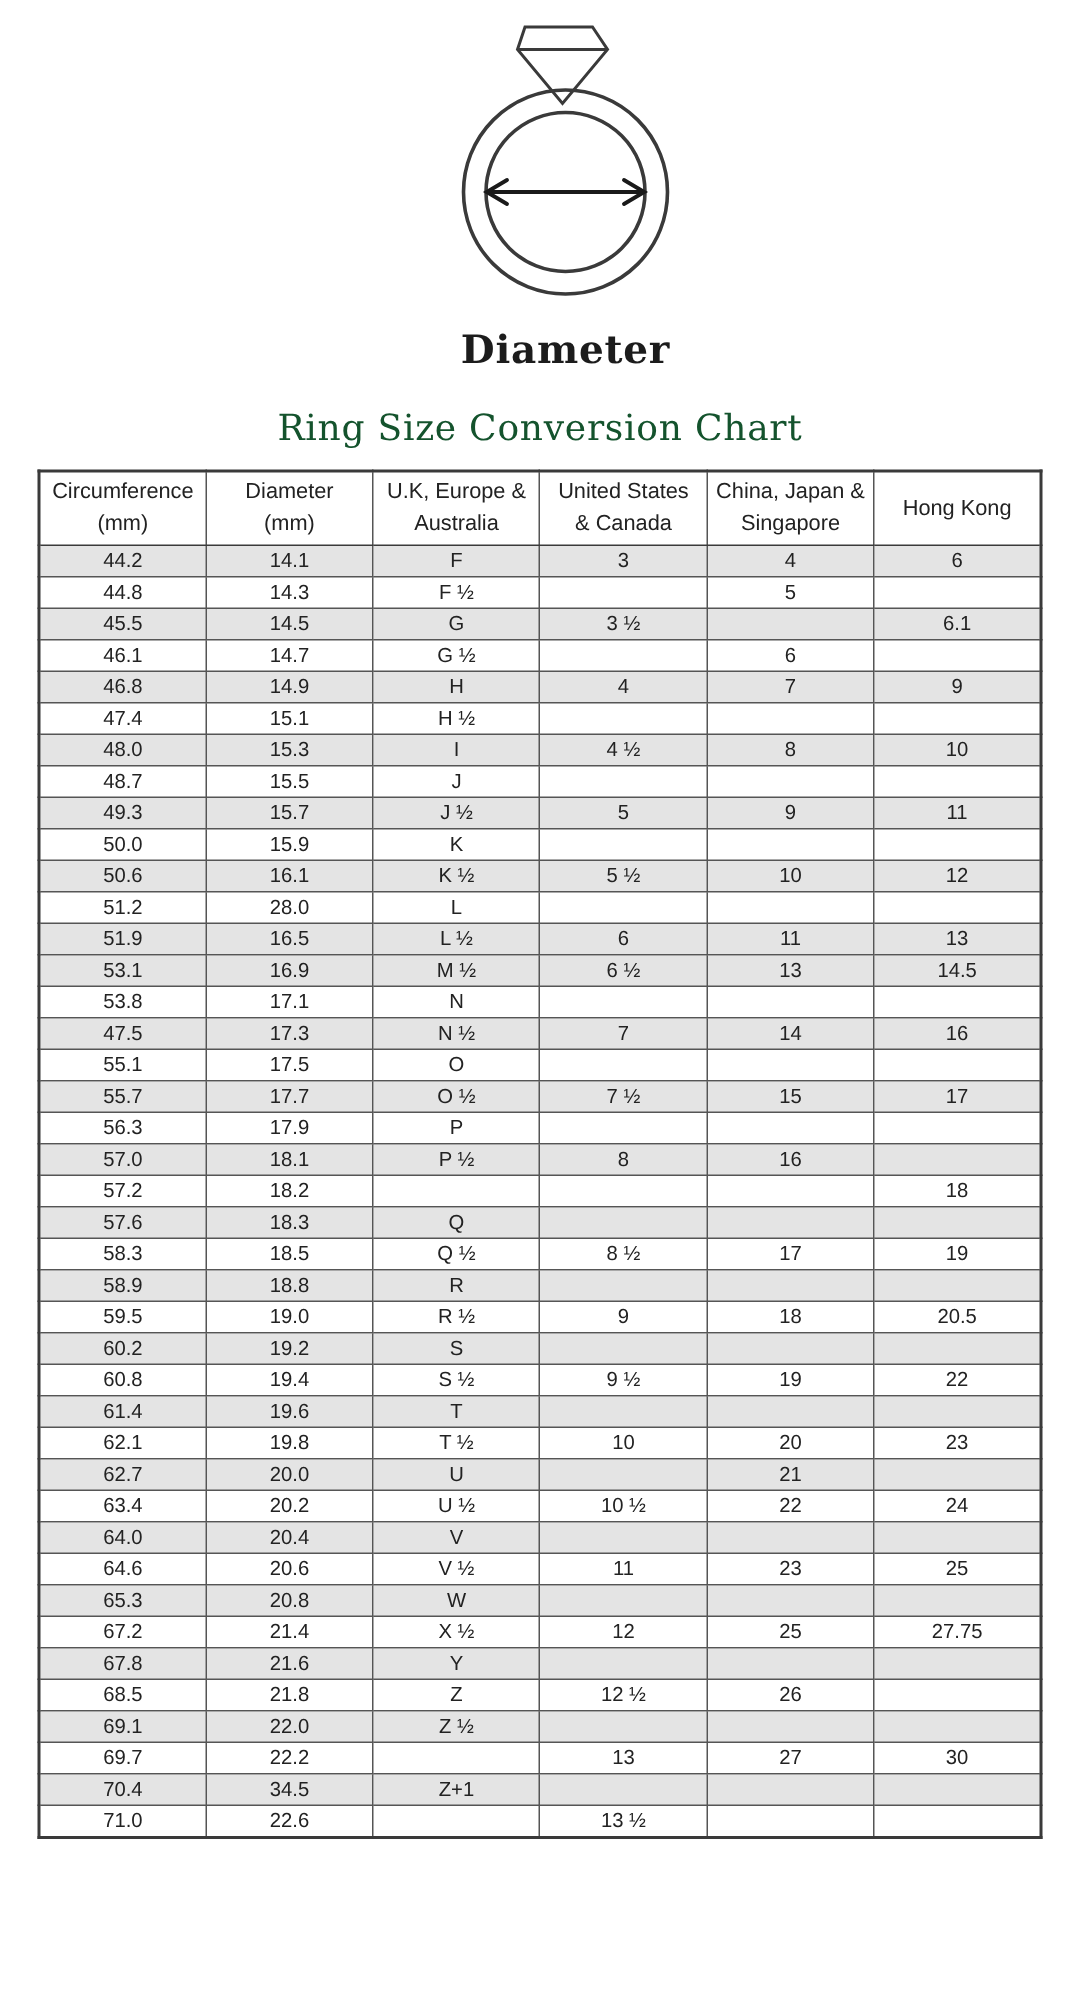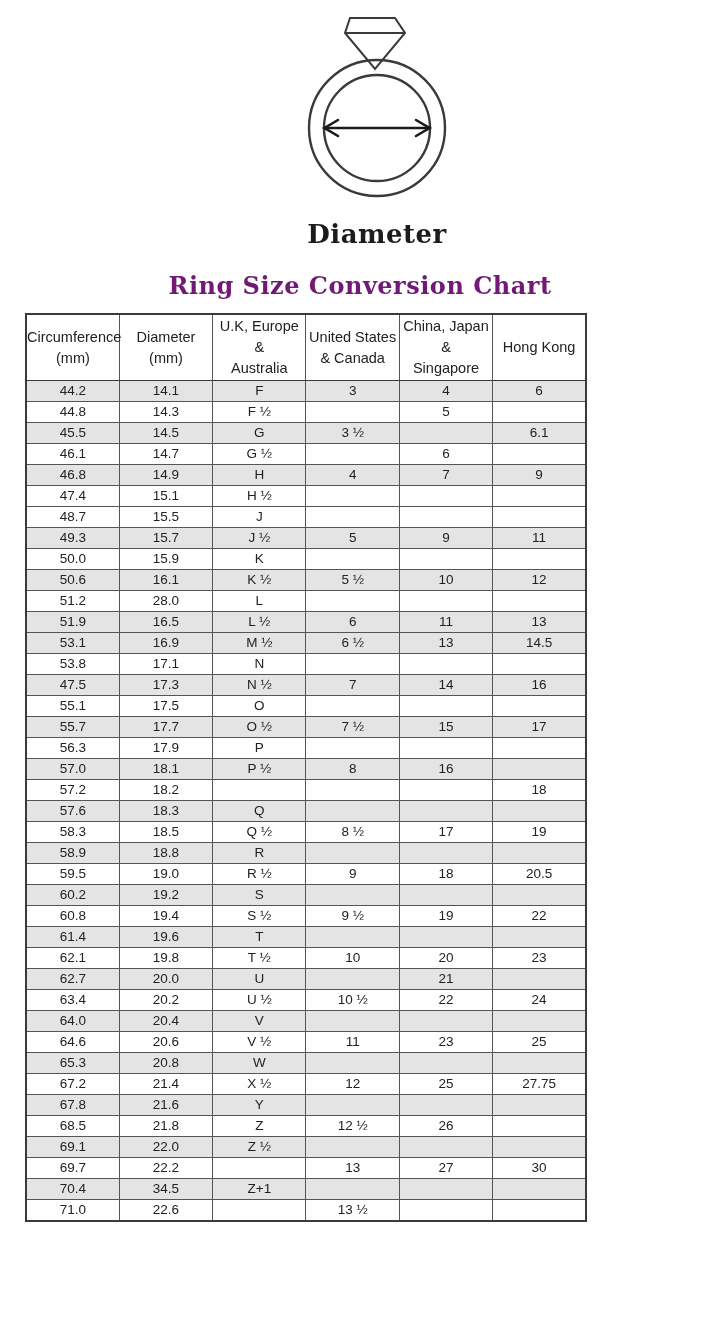--- a/index.html
+++ b/index.html
@@ -31,30 +31,30 @@
     color: #1c1c1c;
   }
   .chart-title {
     position: absolute;
     left: 0;
     top: 271px;
     width: 720px;
     margin: 0;
     text-align: center;
     font-family: "DejaVu Serif", serif;
-    font-weight: 700;
+    font-weight: 400;
     font-size: 24px;
     letter-spacing: 0.5px;
-    color: #701a75;
+    color: #14532d;
   }
   table.conversion-table {
     position: absolute;
     left: 25px;
     top: 313px;
-    width: 562px;
+    width: 670px;
     border-collapse: collapse;
     table-layout: fixed;
     border: 2px solid #3a3a3a;
   }
   .conversion-table th, .conversion-table td {
     border: 1px solid #555555;
     text-align: center;
     color: #222222;
   }
   .conversion-table th {
@@ -174,20 +174,28 @@
           <td>9</td>
         </tr>
         <tr>
           <td>47.4</td>
           <td>15.1</td>
           <td>H ½</td>
           <td></td>
           <td></td>
           <td></td>
         </tr>
+        <tr class="shaded">
+          <td>48.0</td>
+          <td>15.3</td>
+          <td>I</td>
+          <td>4 ½</td>
+          <td>8</td>
+          <td>10</td>
+        </tr>
         <tr>
           <td>48.7</td>
           <td>15.5</td>
           <td>J</td>
           <td></td>
           <td></td>
           <td></td>
         </tr>
         <tr class="shaded">
           <td>49.3</td>

